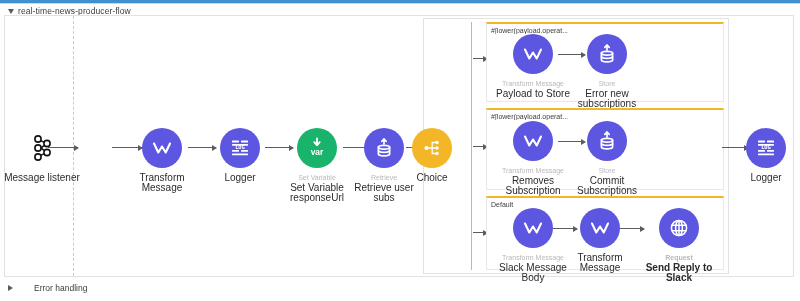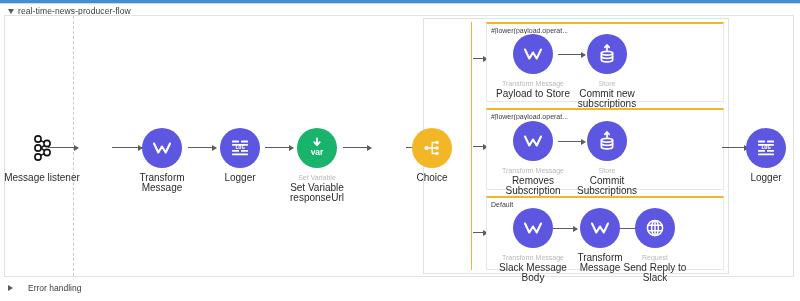--- a/index.html
+++ b/index.html
@@ -19,21 +19,21 @@
   .flow-header{position:absolute;left:8px;top:6px;display:flex;align-items:center;gap:4px;}
   .tri-down{width:0;height:0;border-left:3.5px solid transparent;border-right:3.5px solid transparent;border-top:5px solid #5a5a5a;}
   .tri-right{width:0;height:0;border-top:3.5px solid transparent;border-bottom:3.5px solid transparent;border-left:5px solid #5a5a5a;}
   .flow-title{font-size:8.5px;color:#3c3c3c;letter-spacing:.1px;}
 
   
   .flow-frame{position:absolute;left:4px;top:15px;width:790px;height:262px;border:1px solid #e2e2e2;background:#fff;box-sizing:border-box;}
   .src-divider{position:absolute;left:73px;top:16px;width:0;height:260px;border-left:1px dashed #c9c9c9;}
 
   
-  .error-handling{position:absolute;left:8px;top:283px;display:flex;align-items:center;gap:15px;}
+  .error-handling{position:absolute;left:8px;top:283px;display:flex;align-items:center;gap:21px;}
   .error-label{font-size:8.5px;color:#3c3c3c;}
 
   
   .node{position:absolute;width:78px;text-align:center;}
   .circle{width:40px;height:40px;border-radius:50%;margin:0 auto;display:flex;align-items:center;justify-content:center;}
   .c-purple{background:#5c56e0;}
   .c-green{background:#19b36b;}
   .c-amber{background:#f2b626;}
   .c-none{background:transparent;}
   .lbl-type{font-size:7px;color:#b9b9bd;margin-top:5px;line-height:9px;}
@@ -127,20 +127,34 @@
         <path d="M13 3.5 L13 9.5 M10.3 7.2 L13 10.2 L15.7 7.2" fill="none" stroke="#fff" stroke-width="1.9" stroke-linecap="round" stroke-linejoin="round"></path>
         <text x="13" y="20.2" font-size="8.4" font-family="Liberation Sans, sans-serif" font-weight="bold" text-anchor="middle" fill="#fff">var</text>
       </svg>
     </div>
     <div class="lbl-type">Set Variable</div>
     <div class="lbl-name">Set Variable responseUrl</div>
   </div>
 
   <div class="arrow" style="left:343px;top:147px;width:28px;"></div>
 
+  <div class="node" style="left:345px;top:128px;">
+    <div class="circle c-purple">
+      <svg class="ico" width="24" height="24" viewBox="0 0 24 24">
+        <g fill="none" stroke="#fff" stroke-width="1.7" stroke-linecap="round">
+          <path d="M12 3 L12 8 M9.8 5.3 L12 3 L14.2 5.3"></path>
+          <ellipse cx="12" cy="11.2" rx="5.6" ry="1.9"></ellipse>
+          <path d="M6.4 11.2 v3.2 c0 1 2.5 1.9 5.6 1.9 s5.6-.9 5.6-1.9 v-3.2"></path>
+          <path d="M6.4 14.8 v3.2 c0 1 2.5 1.9 5.6 1.9 s5.6-.9 5.6-1.9 v-3.2"></path>
+        </g>
+      </svg>
+    </div>
+    <div class="lbl-type">Retrieve</div>
+    <div class="lbl-name">Retrieve user subs</div>
+  </div>
 
   <div class="arrow" style="left:406px;top:147px;width:24px;"></div>
 
   <div class="choice-scope"></div>
   <div class="choice-spine"></div>
 
   <div class="node" style="left:393px;top:128px;">
     <div class="circle c-amber">
       <svg class="ico" width="24" height="24" viewBox="0 0 24 24">
         <g fill="#fff" stroke="#fff">
@@ -177,21 +191,21 @@
       <svg class="ico" width="24" height="24" viewBox="0 0 24 24">
         <g fill="none" stroke="#fff" stroke-width="1.7" stroke-linecap="round">
           <path d="M12 8 L12 3 M9.8 5.3 L12 3 L14.2 5.3"></path>
           <ellipse cx="12" cy="11.2" rx="5.6" ry="1.9"></ellipse>
           <path d="M6.4 11.2 v3.2 c0 1 2.5 1.9 5.6 1.9 s5.6-.9 5.6-1.9 v-3.2"></path>
           <path d="M6.4 14.8 v3.2 c0 1 2.5 1.9 5.6 1.9 s5.6-.9 5.6-1.9 v-3.2"></path>
         </g>
       </svg>
     </div>
     <div class="lbl-type">Store</div>
-    <div class="lbl-name">Commit new subscriptions</div>
+    <div class="lbl-name">Error new subscriptions</div>
   </div>
 
   <div class="arrow" style="left:473px;top:146px;width:14px;"></div>
   <div class="branch" style="top:108px;height:82px;">
     <div class="branch-cond">#[lower(payload.operat...</div>
   </div>
 
   <div class="node" style="left:494px;top:121px;">
     <div class="circle c-purple">
       <svg class="ico" width="24" height="24" viewBox="0 0 24 24">
@@ -241,21 +255,21 @@
       <svg class="ico" width="24" height="24" viewBox="0 0 24 24">
         <path d="M4 7.5 L8.3 16.5 L12 10.5 L15.7 16.5 L20 7.5" fill="none" stroke="#fff" stroke-width="2.1" stroke-linecap="round" stroke-linejoin="round"></path>
       </svg>
     </div>
     <div class="lbl-type"></div>
     <div class="lbl-name">Transform Message</div>
   </div>
 
   <div class="arrow" style="left:620px;top:228px;width:24px;"></div>
 
-  <div class="node" style="left:616px;top:208px;">
+  <div class="node" style="left:640px;top:208px;font-weight:bold;">
     <div class="circle c-purple">
       <svg class="ico" width="24" height="24" viewBox="0 0 24 24">
         <g fill="none" stroke="#fff" stroke-width="1.5">
           <circle cx="12" cy="12" r="7.6"></circle>
           <ellipse cx="12" cy="12" rx="3.4" ry="7.6"></ellipse>
           <path d="M4.7 9.3 H19.3 M4.7 14.7 H19.3 M12 4.4 V19.6"></path>
         </g>
       </svg>
     </div>
     <div class="lbl-type">Request</div>

